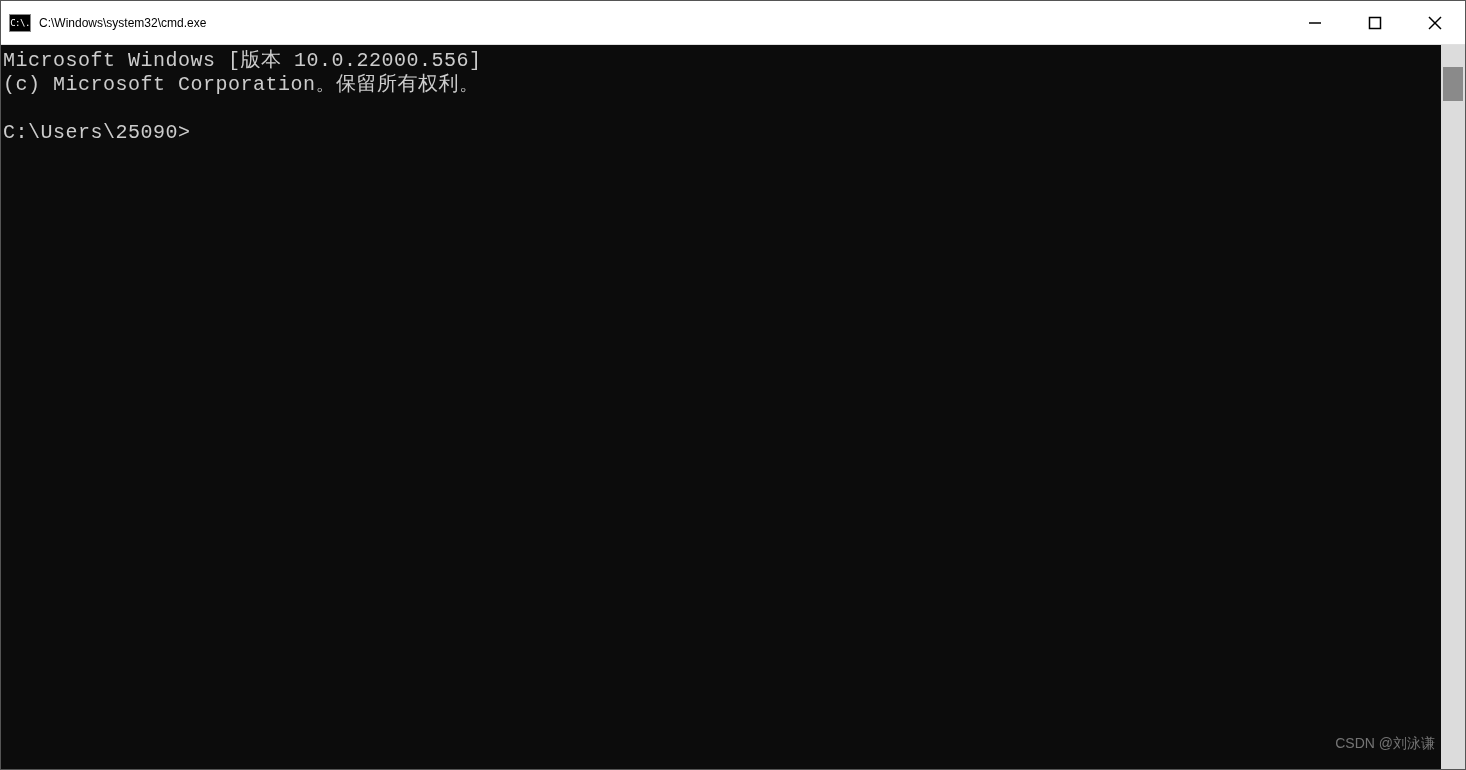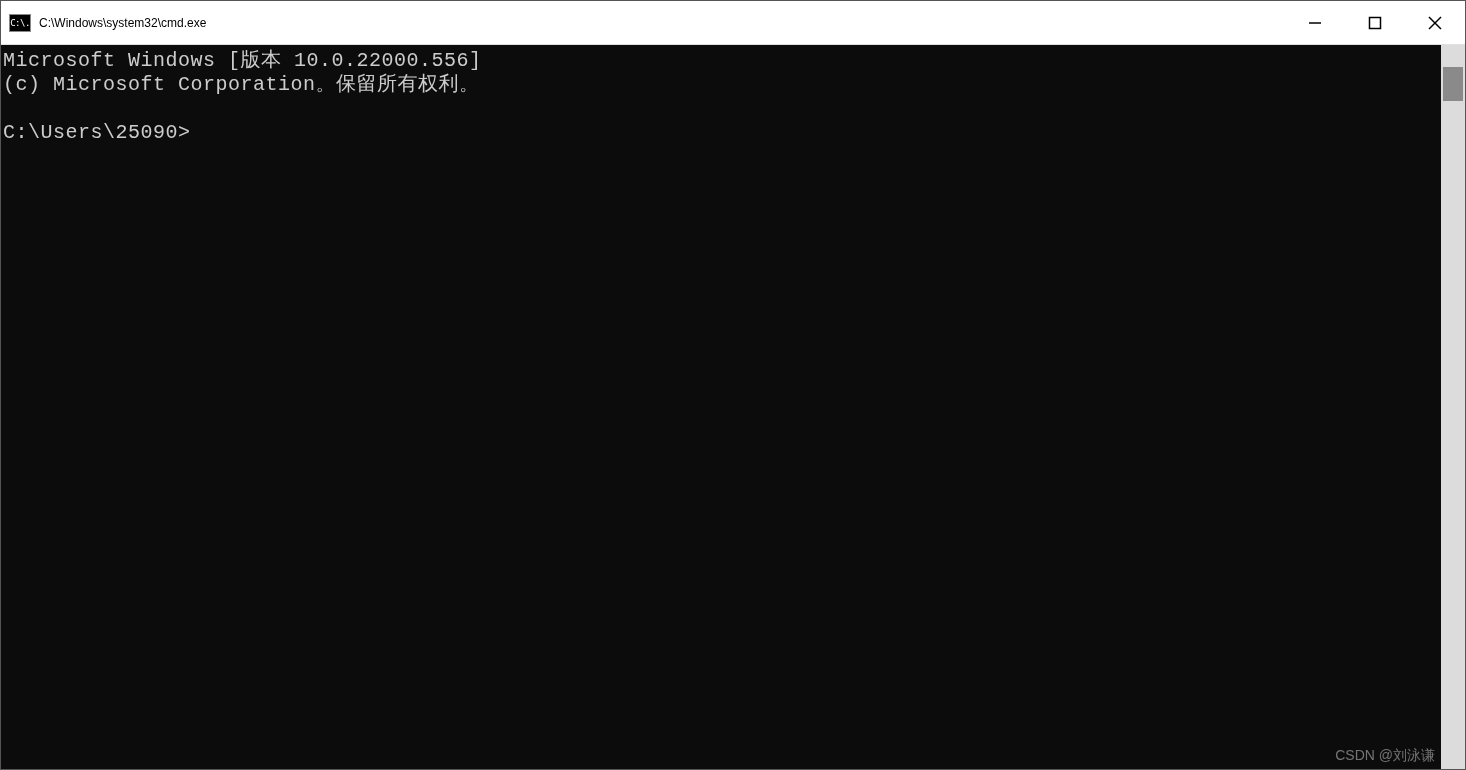--- a/index.html
+++ b/index.html
@@ -93,21 +93,21 @@
     .scroll-thumb {
       position: absolute;
       top: 22px;
       left: 2px;
       right: 2px;
       height: 34px;
       background: #8a8a8a;
     }
     .watermark {
       position: absolute;
-      bottom: 4px;
+      bottom: 16px;
       right: 30px;
       color: rgba(200,200,200,0.55);
       font-size: 14px;
       font-family: "Microsoft YaHei", sans-serif;
       pointer-events: none;
     }
   </style>
 </head>
 <body>
 

